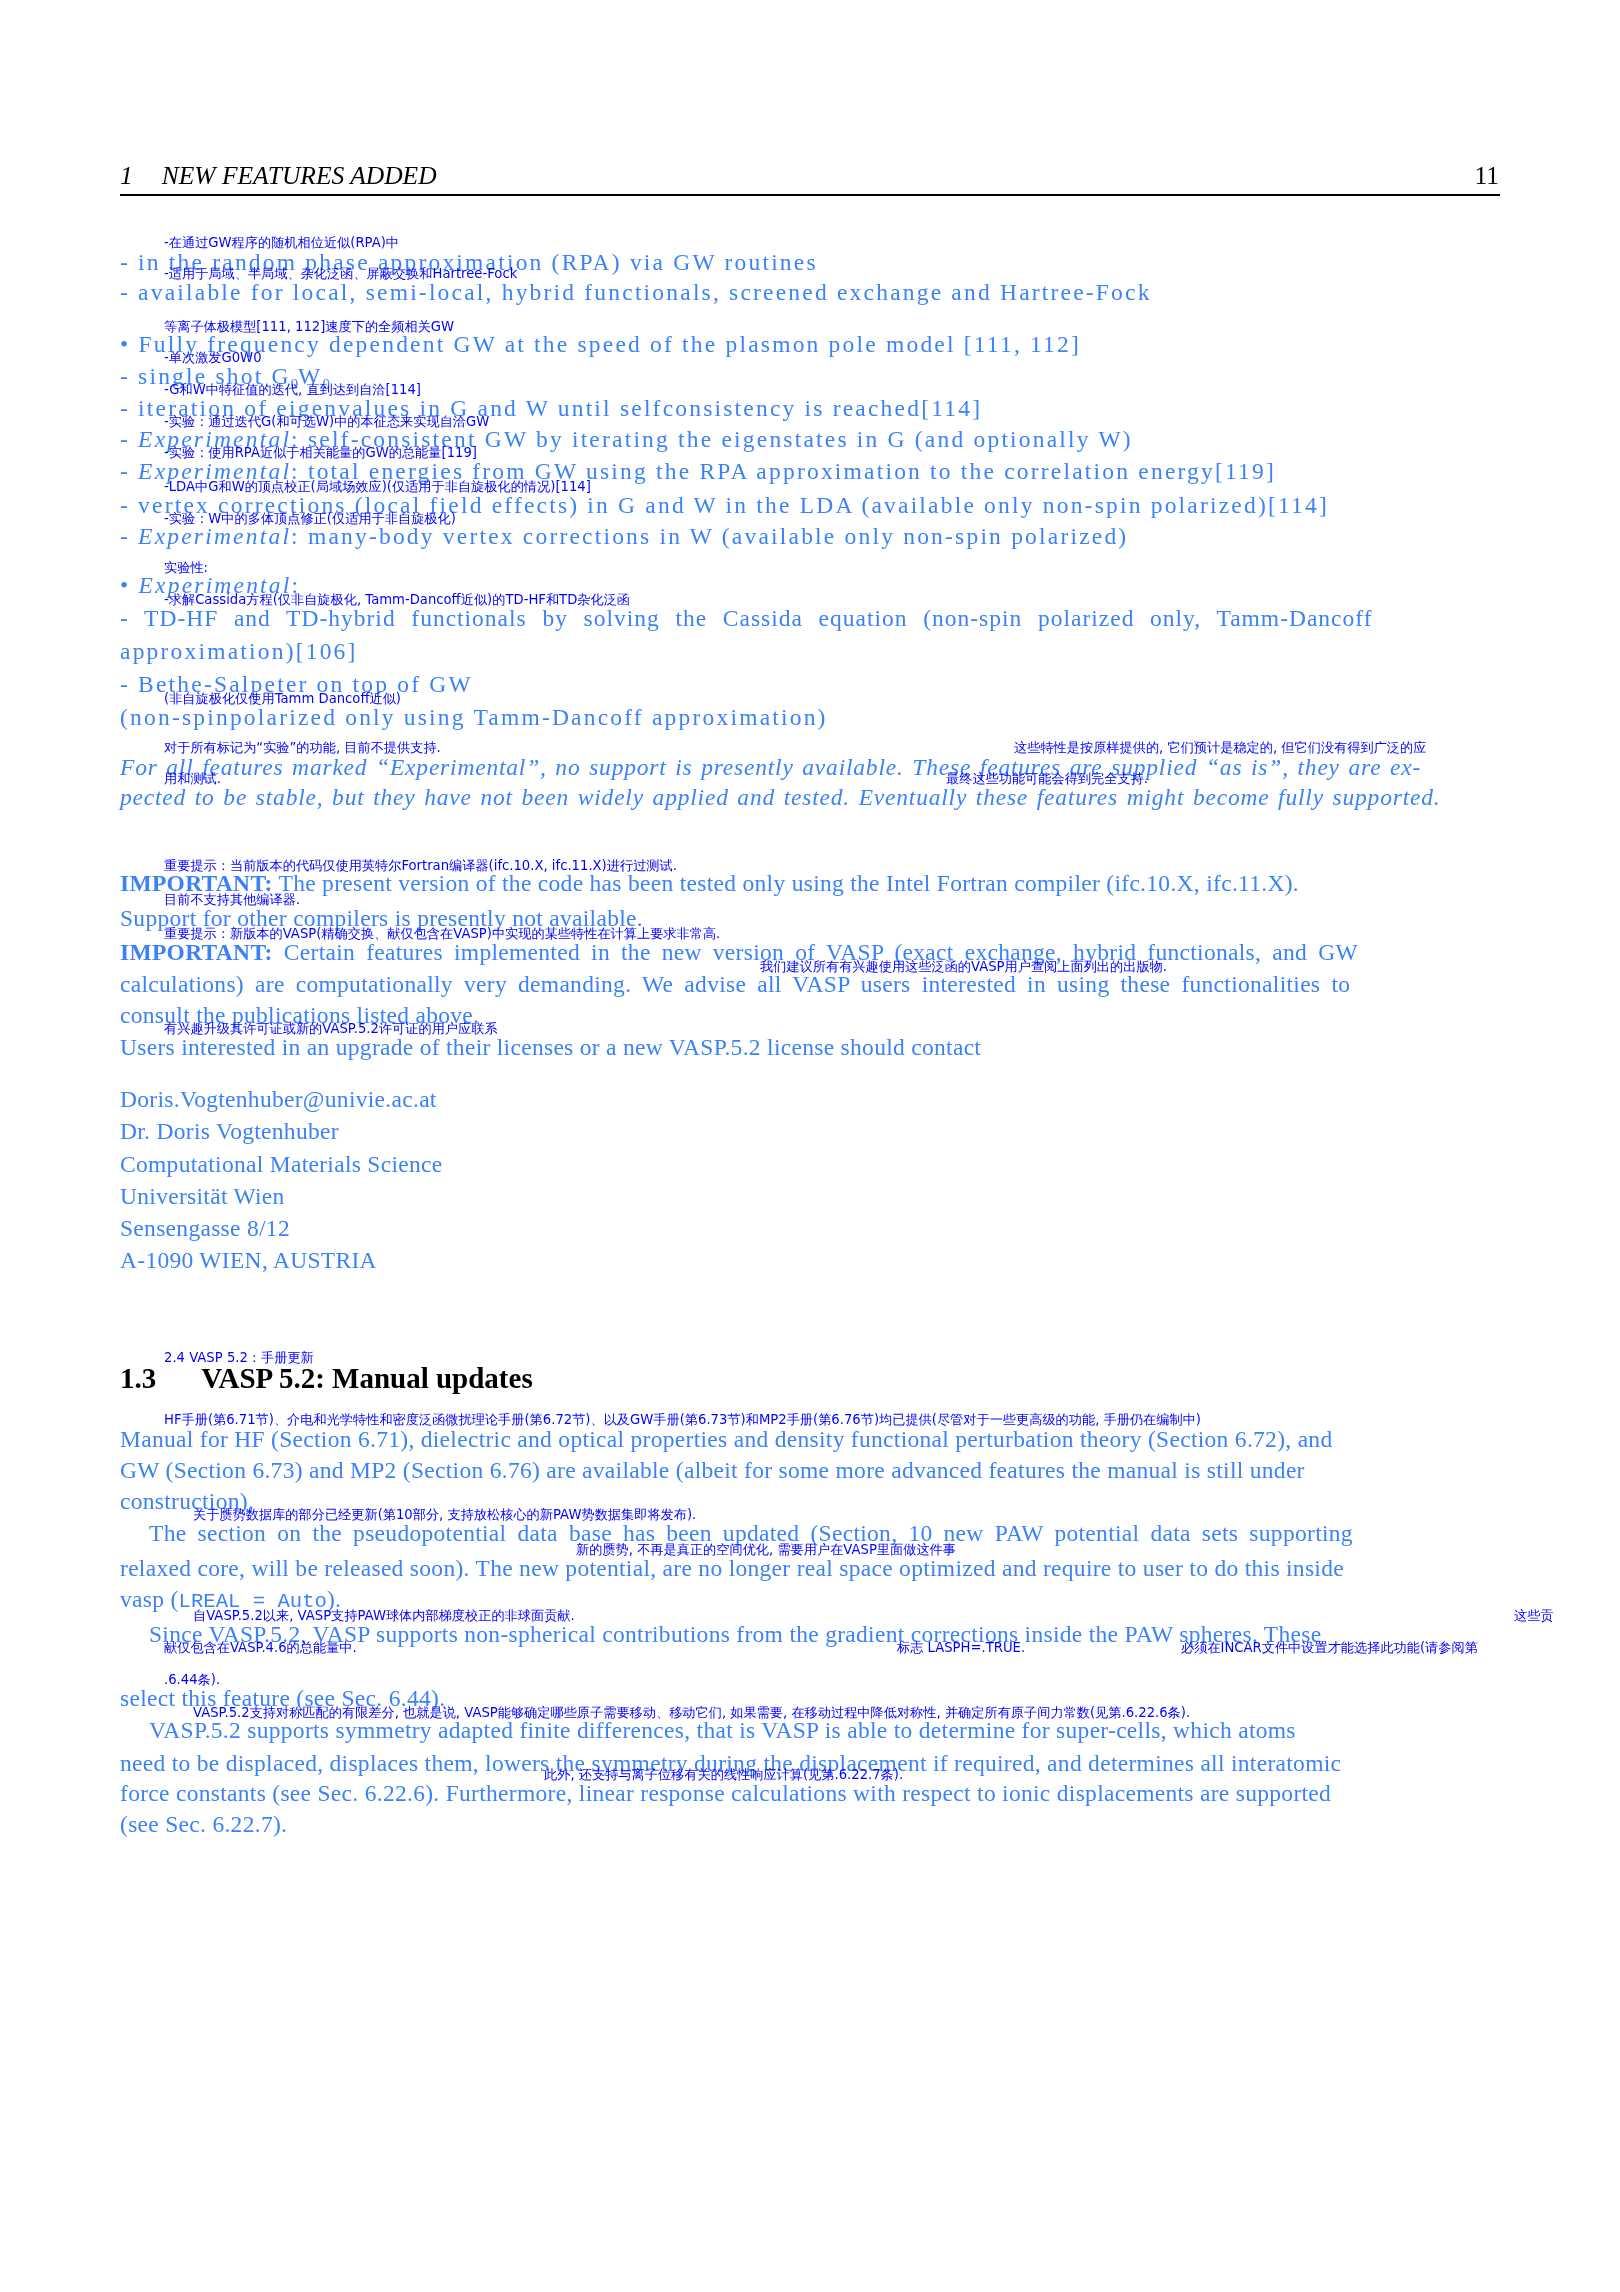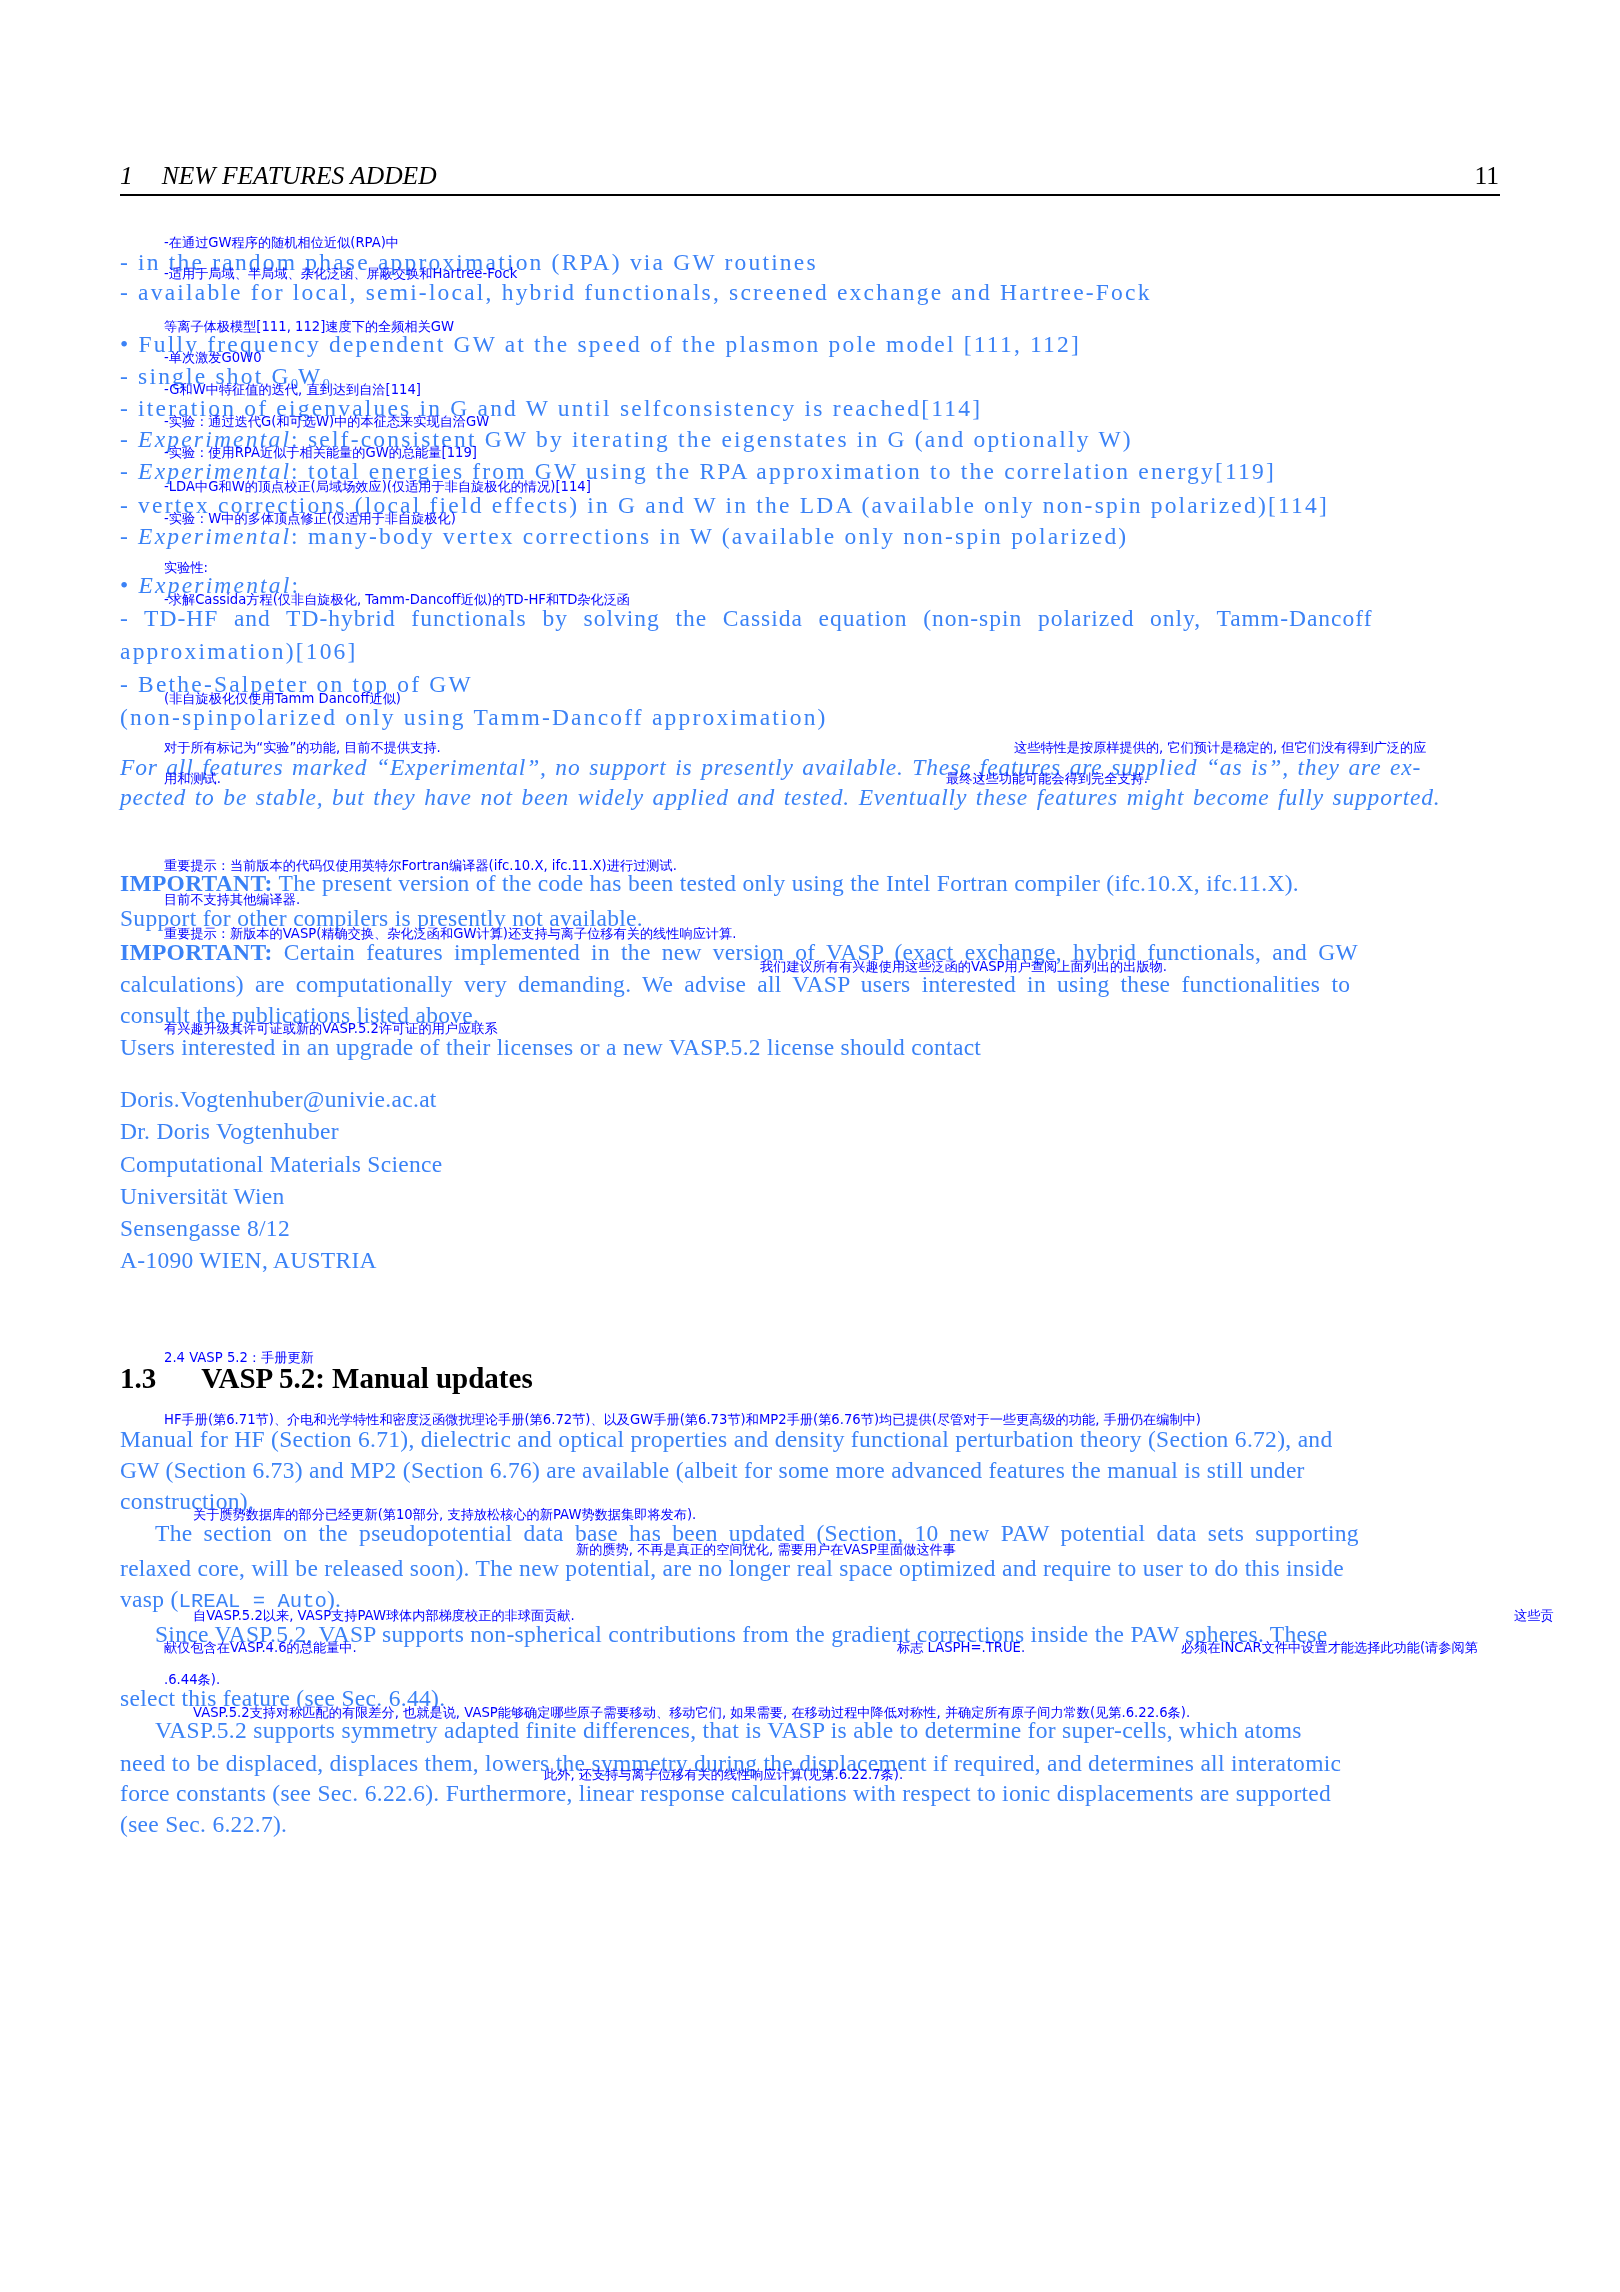--- a/index.html
+++ b/index.html
@@ -9,21 +9,21 @@
   .hdr .t{margin-left:29px;}
   .pageno{position:absolute;top:161px;right:121px;font:25.5px/29px "Liberation Serif","DejaVu Serif",serif;}
   .rule{position:absolute;top:194px;left:120px;width:1380px;height:2px;background:#000;}
   .a{position:absolute;left:120px;color:#0000FF;font:13.2px/15.7px "DejaVu Sans","Liberation Sans",sans-serif;white-space:nowrap;margin-left:44px;}
   .b{position:absolute;left:120px;color:#3b82f6;font:23.5px/27.4px "Liberation Serif","DejaVu Serif",serif;
      white-space:nowrap;letter-spacing:0.3px;}
   .ls{letter-spacing:2.2px;}
   .it{font-style:italic;letter-spacing:0.8px;word-spacing:2px;}
   .w5{word-spacing:4.9px;}
   .tdhf{letter-spacing:1px;word-spacing:8.8px;}
-  .ind{left:155px;}
+  .ind{left:149px;}
   .sub{font-size:14.7px;vertical-align:-4.9px;letter-spacing:0;}
   .code{font-family:"Liberation Mono","DejaVu Sans Mono",monospace;font-size:20.6px;letter-spacing:0;}
   .em{font-style:italic;}
   .strong{font-weight:bold;}
   .h2{position:absolute;left:120px;font:bold 29px/33px "Liberation Serif","DejaVu Serif",serif;white-space:nowrap;}
   .h2 .t{margin-left:45px;}
 </style>
 </head>
 <body>
 
@@ -68,21 +68,21 @@
   <div class="a" style="top:740px;left:970px">这些特性是按原样提供的, 它们预计是稳定的, 但它们没有得到广泛的应</div>
   <div class="b it" style="top:754px">For all features marked “Experimental”, no support is presently available. These features are supplied “as is”, they are ex-</div>
   <div class="a" style="top:771px">用和测试.</div>
   <div class="a" style="top:771px;left:902px">最终这些功能可能会得到完全支持.</div>
   <div class="b it" style="top:784px">pected to be stable, but they have not been widely applied and tested. Eventually these features might become fully supported.</div>
 
   <div class="a" style="top:858px">重要提示：当前版本的代码仅使用英特尔Fortran编译器(ifc.10.X, ifc.11.X)进行过测试.</div>
   <div class="b" style="top:870px"><span class="strong">IMPORTANT:</span><span> The present version of the code has been tested only using the Intel Fortran compiler (ifc.10.X, ifc.11.X).</span></div>
   <div class="a" style="top:892px">目前不支持其他编译器.</div>
   <div class="b" style="top:905px">Support for other compilers is presently not available.</div>
-  <div class="a" style="top:926px">重要提示：新版本的VASP(精确交换、杂化泛函和GW计算)还支持与离子位移有关的线性响应计算.</div>
+  <div class="a" style="top:926px">重要提示：新版本的VASP(精确交换、献仅包含在VASP)中实现的某些特性在计算上要求非常高.</div>
   <div class="b w5" style="top:939px"><span class="strong">IMPORTANT:</span><span> Certain features implemented in the new version of VASP (exact exchange, hybrid functionals, and GW</span></div>
   <div class="a" style="top:959px;left:716px">我们建议所有有兴趣使用这些泛函的VASP用户查阅上面列出的出版物.</div>
   <div class="b w5" style="top:971px">calculations) are computationally very demanding. We advise all VASP users interested in using these functionalities to</div>
   <div class="b" style="top:1002px">consult the publications listed above.</div>
   <div class="a" style="top:1021px">有兴趣升级其许可证或新的VASP.5.2许可证的用户应联系</div>
   <div class="b" style="top:1034px">Users interested in an upgrade of their licenses or a new VASP.5.2 license should contact</div>
 
   <div class="b" style="top:1086px">Doris.Vogtenhuber@univie.ac.at</div>
   <div class="b" style="top:1118px">Dr. Doris Vogtenhuber</div>
   <div class="b" style="top:1151px">Computational Materials Science</div>

